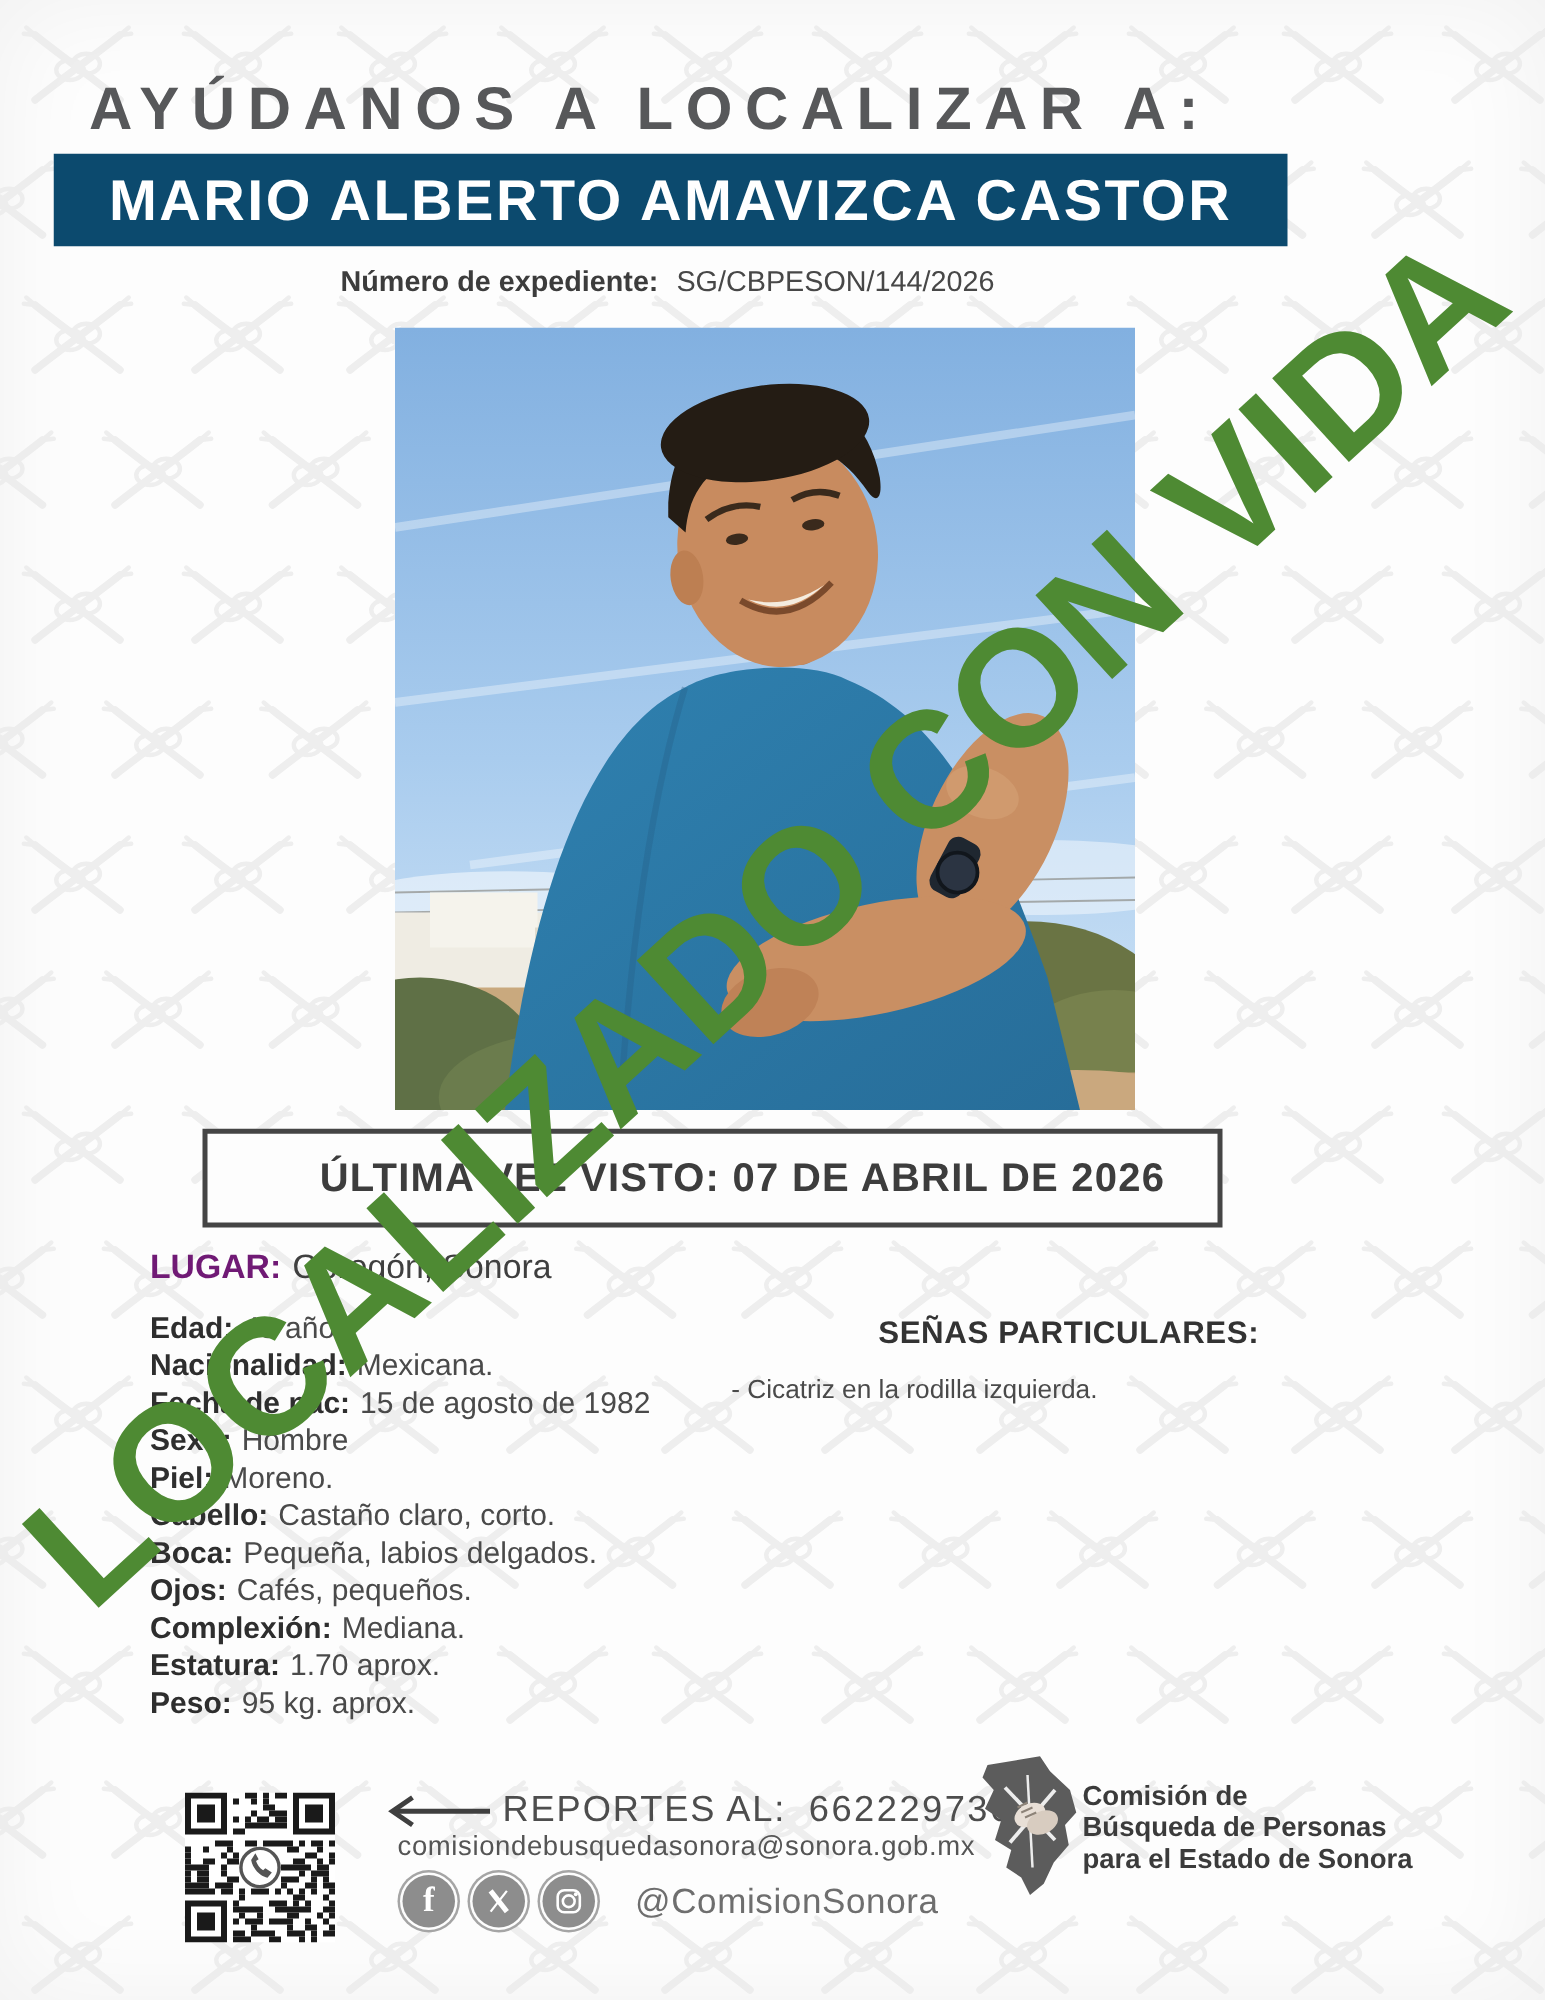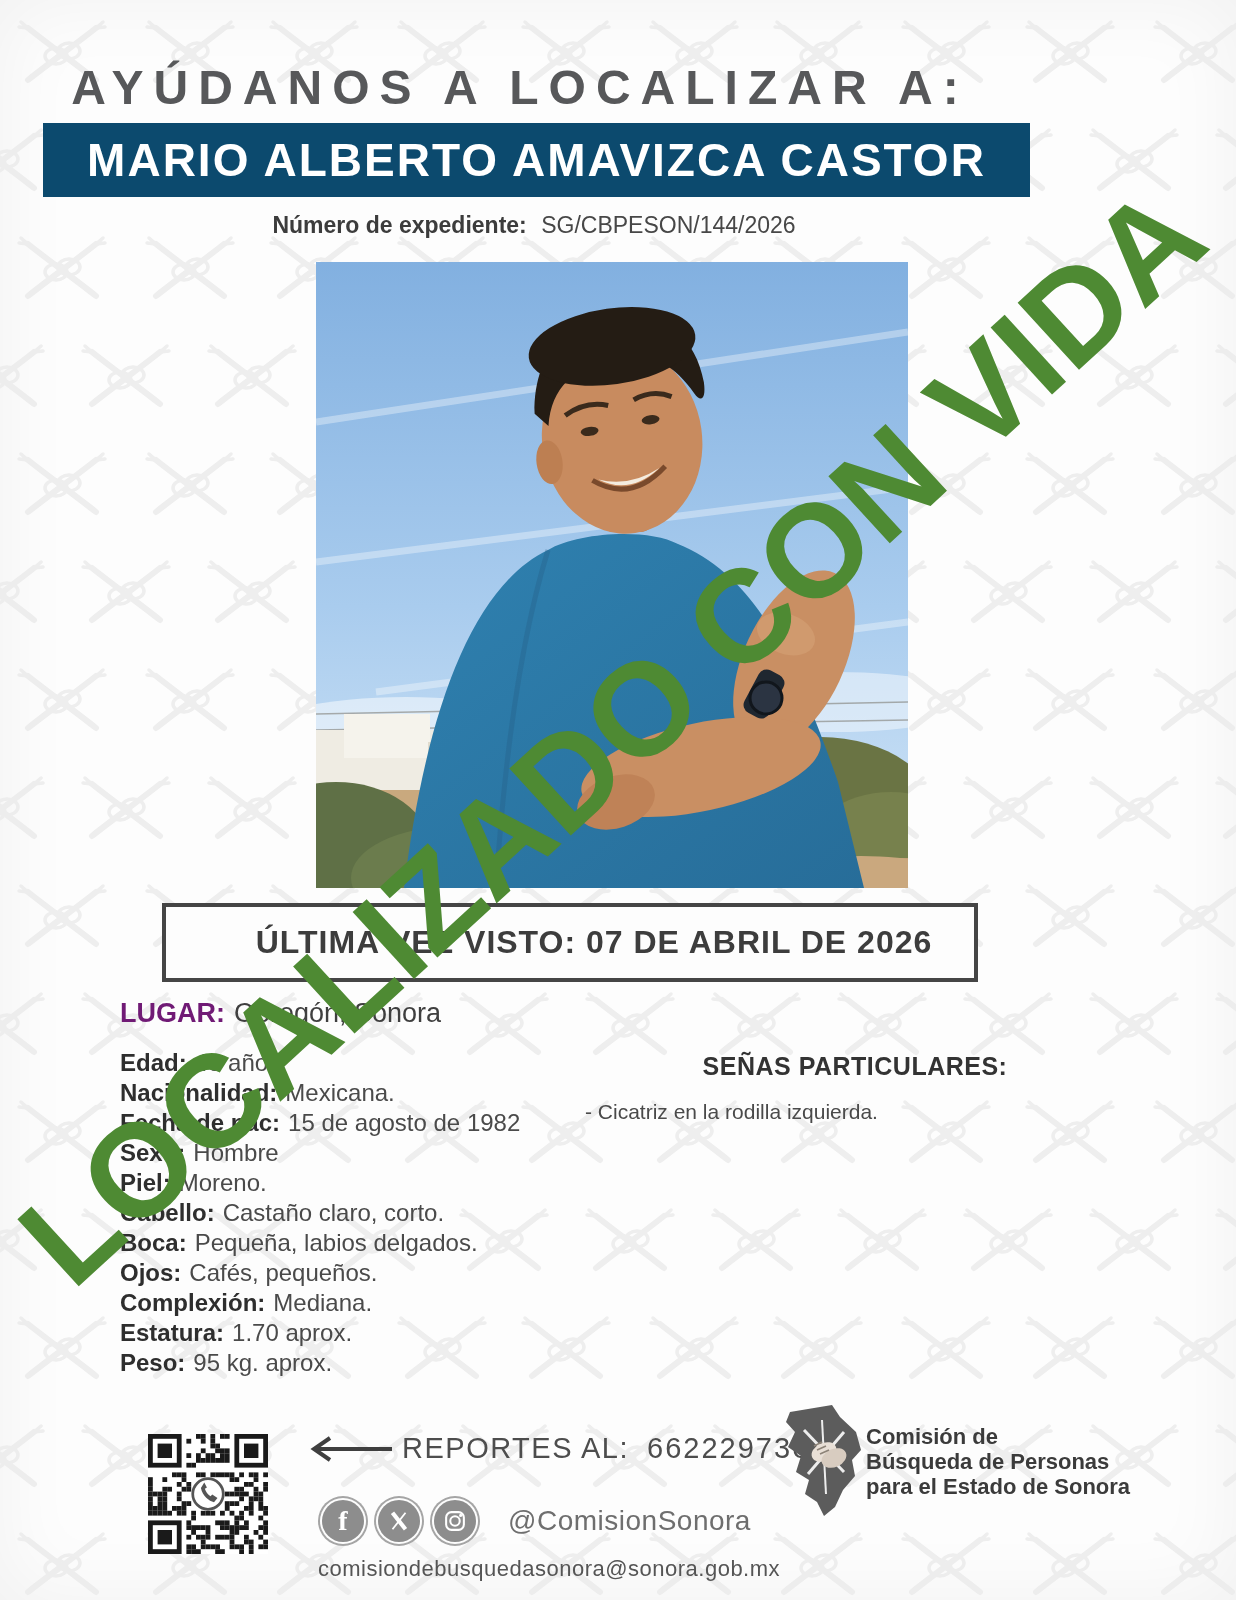--- a/index.html
+++ b/index.html
@@ -51,21 +51,21 @@
   .senas{left:575px;top:1052px;width:560px;}
   .senas .title{font-size:25px;font-weight:800;color:#333;text-align:center;letter-spacing:.5px;}
   .senas .item{font-size:21px;color:#4a4a4a;margin-top:19px;text-align:left;padding-left:10px;}
 
   .qr{left:148px;top:1434px;width:120px;height:120px;}
 
   .reports-row{left:308px;top:1432px;display:flex;align-items:center;}
   .reports-row .arrow{margin-right:8px;}
   .reports-row .lbl{font-size:29px;letter-spacing:1.5px;color:#4d4d4d;white-space:nowrap;}
   .reports-row .phone{font-size:29px;letter-spacing:2px;color:#4d4d4d;margin-left:18px;}
-  .email{left:318px;top:1556px;font-size:22px;letter-spacing:.5px;color:#555;}
+  .email{left:318px;top:1464px;font-size:22px;letter-spacing:.5px;color:#555;}
   .social-row{left:322px;top:1500px;display:flex;align-items:center;}
   .soc{
     width:42px;height:42px;border-radius:50%;background:#8d8d8d;
     box-shadow:0 0 0 2px #fdfdfd,0 0 0 4px #a5a5a5;
     display:flex;align-items:center;justify-content:center;margin-right:14px;
   }
   .soc.fb{font-size:28px;font-weight:800;color:#fff;font-family:"Liberation Serif",serif;}
   .handle{font-size:28px;color:#6e6e6e;margin-left:18px;letter-spacing:.5px;}
 
   .org-logo{left:782px;top:1402px;width:110px;height:118px;}

